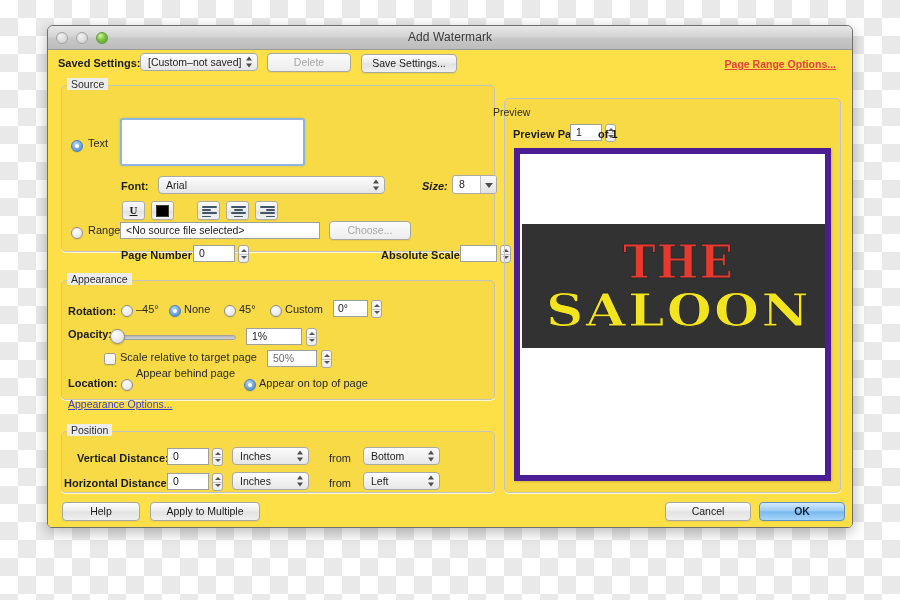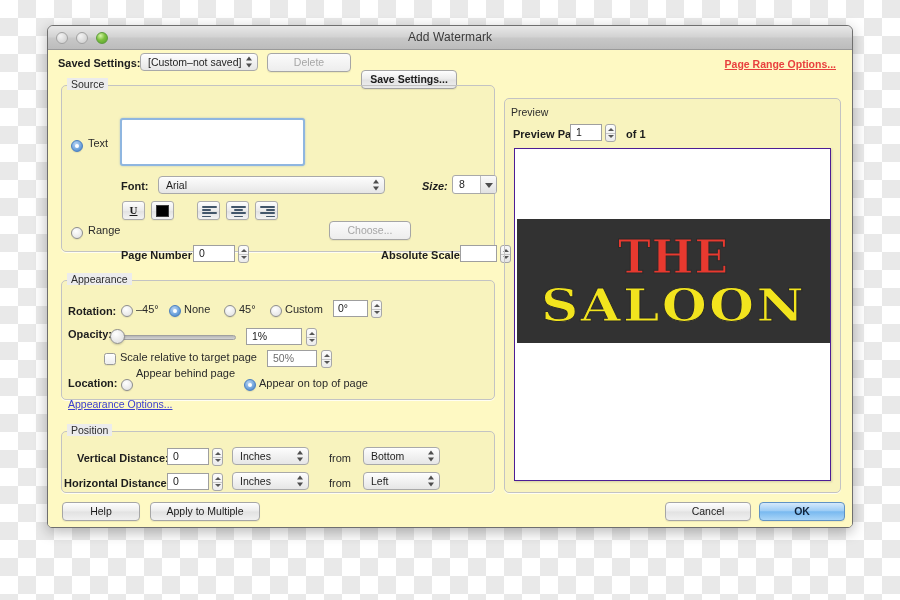--- a/index.html
+++ b/index.html
@@ -47,21 +47,21 @@
   .light {
     width: 12px; height: 12px; border-radius: 50%;
     border: 1px solid #a2a2a2;
     background: radial-gradient(circle at 35% 30%, #f3f3f3, #d6d6d6 70%);
   }
   .light.green {
     border-color: #5d9c3c;
     background: radial-gradient(circle at 35% 28%, #d6f5a8, #7dc13f 45%, #57a02c 100%);
   }
 
-  .content { padding: 0; position: relative; height: 478px; background: #fef9c3; }
+  .content { padding: 0; position: relative; height: 478px; background: #fde047; }
   .lbl { font-size: 11px; color: #2a2a2a; }
   .lbl-b { font-size: 11px; color: #1d1d1d; font-weight: bold; }
 
   #saved-settings-label { position: absolute; left: 10px; top: 7px; }
   .popup {
     background: linear-gradient(to bottom, #fdfdfd, #e6e6e6);
     border: 1px solid #a9a9a9; border-radius: 4px;
     font-size: 10.5px; color: #1e1e1e;
     height: 18px; line-height: 16px;
     padding: 0 18px 0 7px;
@@ -85,21 +85,21 @@
   .btn {
     background: linear-gradient(to bottom, #fefefe, #ebebeb 48%, #e2e2e2 52%, #f0f0f0);
     border: 1px solid #a6a6a6; border-radius: 4px;
     font-size: 10.5px; color: #1b1b1b;
     height: 19px; line-height: 17px; text-align: center;
     display: inline-block; position: absolute;
     box-shadow: 0 1px 1px rgba(0,0,0,.07);
   }
   .btn.disabled { color: #a6a6a6; background: linear-gradient(to bottom,#fbfbfb,#ededed); }
   #delete-button { left: 219px; top: 3px; width: 84px; }
-  #save-settings-button { left: 313px; top: 20px; width: 96px; font-weight: bold; }
+  #save-settings-button { left: 313px; top: 4px; width: 96px; font-weight: normal; }
 
   #page-range-options {
     position: absolute; right: 16px; top: 8px;
     font-size: 10.5px; color: #e8403e; font-weight: bold;
     text-decoration: underline; cursor: pointer;
   }
 
   
   .group {
     position: absolute;
@@ -112,21 +112,21 @@
     background: #ececec; padding: 0 4px;
   }
 
   #source-group { left: 13px; top: 35px; width: 434px; height: 167px; }
   #source-title  { left: 19px; top: 28px; }
   #appearance-group { left: 13px; top: 230px; width: 434px; height: 120px; }
   #appearance-title { left: 19px; top: 223px; }
   #position-group { left: 13px; top: 381px; width: 434px; height: 62px; }
   #position-title  { left: 19px; top: 374px; }
   #preview-group { left: 456px; top: 48px; width: 337px; height: 395px; }
-  #preview-title   { left: 459px; top: 56px; background: transparent; }
+  #preview-title   { left: 441px; top: 56px; background: transparent; }
 
   
   .radio {
     width: 12px; height: 12px; border-radius: 50%;
     border: 1px solid #8d8d8d;
     background: radial-gradient(circle at 40% 32%, #ffffff, #e6e6e6 75%);
     position: absolute; box-shadow: 0 1px 1px rgba(0,0,0,.08);
   }
   .radio.on {
     border-color: #4a7fc0;
@@ -327,25 +327,25 @@
   #horizontal-anchor-popup { position: absolute; left: 315px; top: 422px; width: 77px; }
 
   
   #preview-page-label { position: absolute; left: 465px; top: 78px; }
   #preview-page-field {
     position: absolute; left: 522px; top: 74px; width: 32px; height: 17px;
     background: #fff; border: 1px solid #9f9f9f;
     font-size: 10.5px; color: #1a1a1a; line-height: 15px; padding-left: 5px;
   }
   #preview-page-stepper { left: 557px; top: 74px; }
-  #preview-of-label { position: absolute; left: 578px; top: 78px; }
+  #preview-of-label { position: absolute; left: 550px; top: 78px; }
 
   #preview-page {
     position: absolute; left: 466px; top: 98px; width: 317px; height: 333px;
-    background: #ffffff; border: 1px solid #4c1d95;
+    background: #ffffff; border: 6px solid #4c1d95;
     box-shadow: 1px 1px 2px rgba(0,0,0,.15);
     overflow: hidden;
   }
   #saloon-art {
     position: absolute; left: 2px; top: 70px; width: 313px; height: 124px;
     background: #323232;
     overflow: hidden;
   }
   .wm-line {
     position: absolute; left: 0; right: 0; text-align: center;
@@ -449,20 +449,21 @@
       <div class="align-glyph a-r">
           <i></i>
           <i></i>
           <i></i>
           <i></i>
         </div>
     </div>
 
     <div class="radio" id="file-radio"></div>
     <div class="lbl" id="file-radio-label">Range</div>
+    <div id="file-field">&lt;No source file selected&gt;</div>
     <div class="btn disabled" id="choose-button">Choose...</div>
 
     <div class="lbl-b" id="page-number-label">Page Number:</div>
     <div id="page-number-field">0</div>
     <div class="stepper" id="page-number-stepper">
         <div class="div"></div>
       </div>
 
     <div class="lbl-b" id="absolute-scale-label">Absolute Scale:</div>
     <div id="absolute-scale-field"></div>

